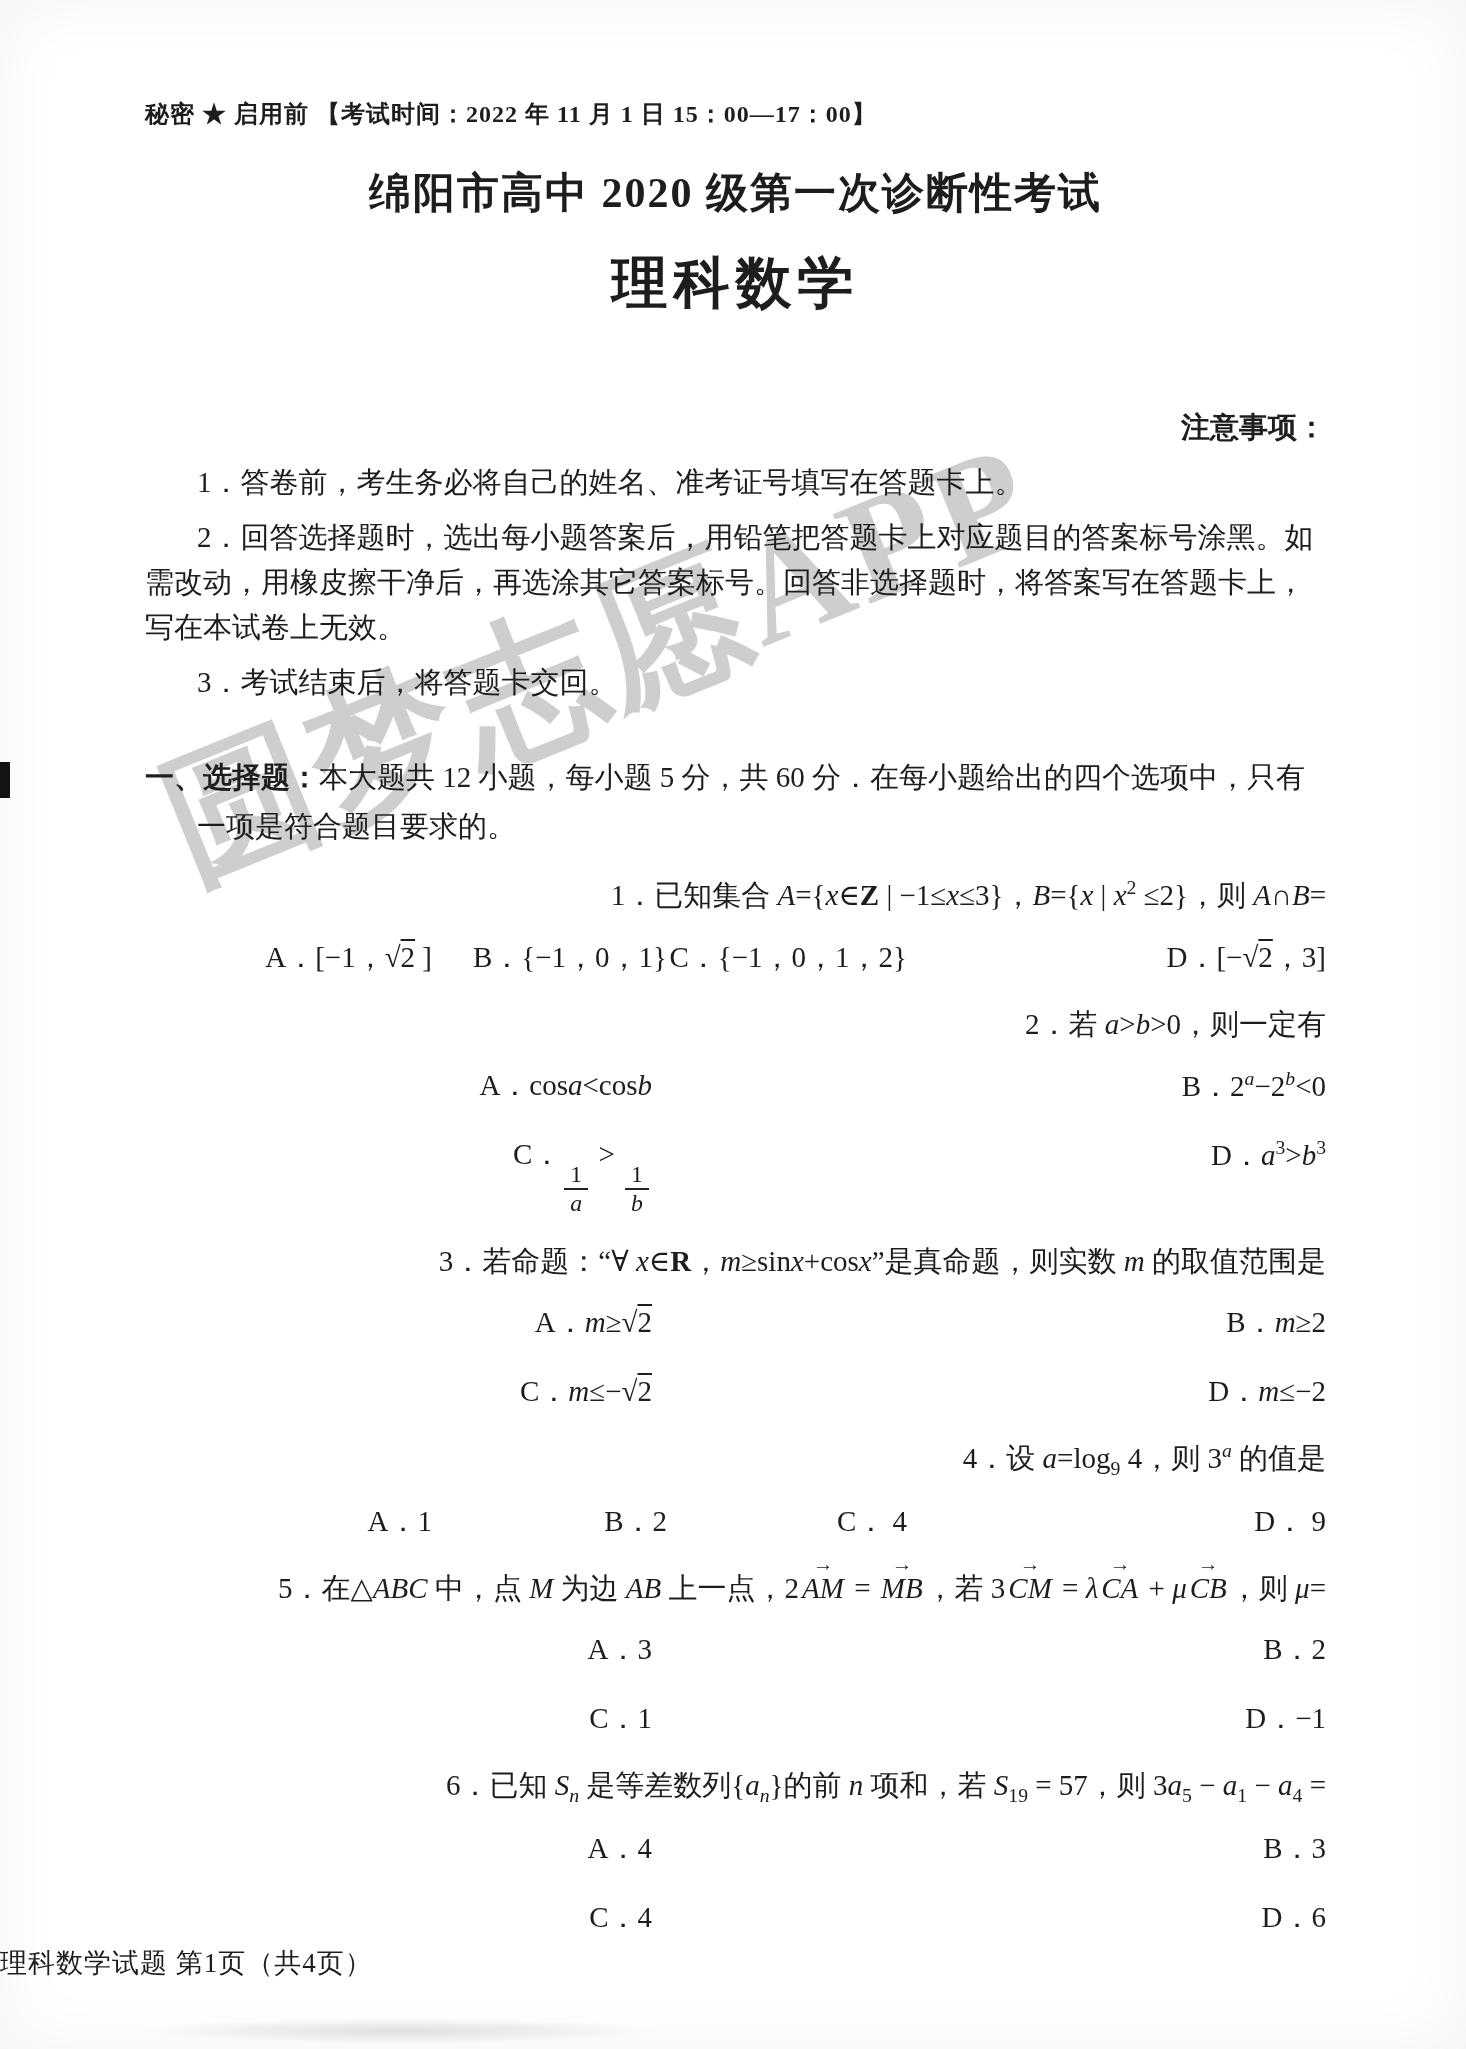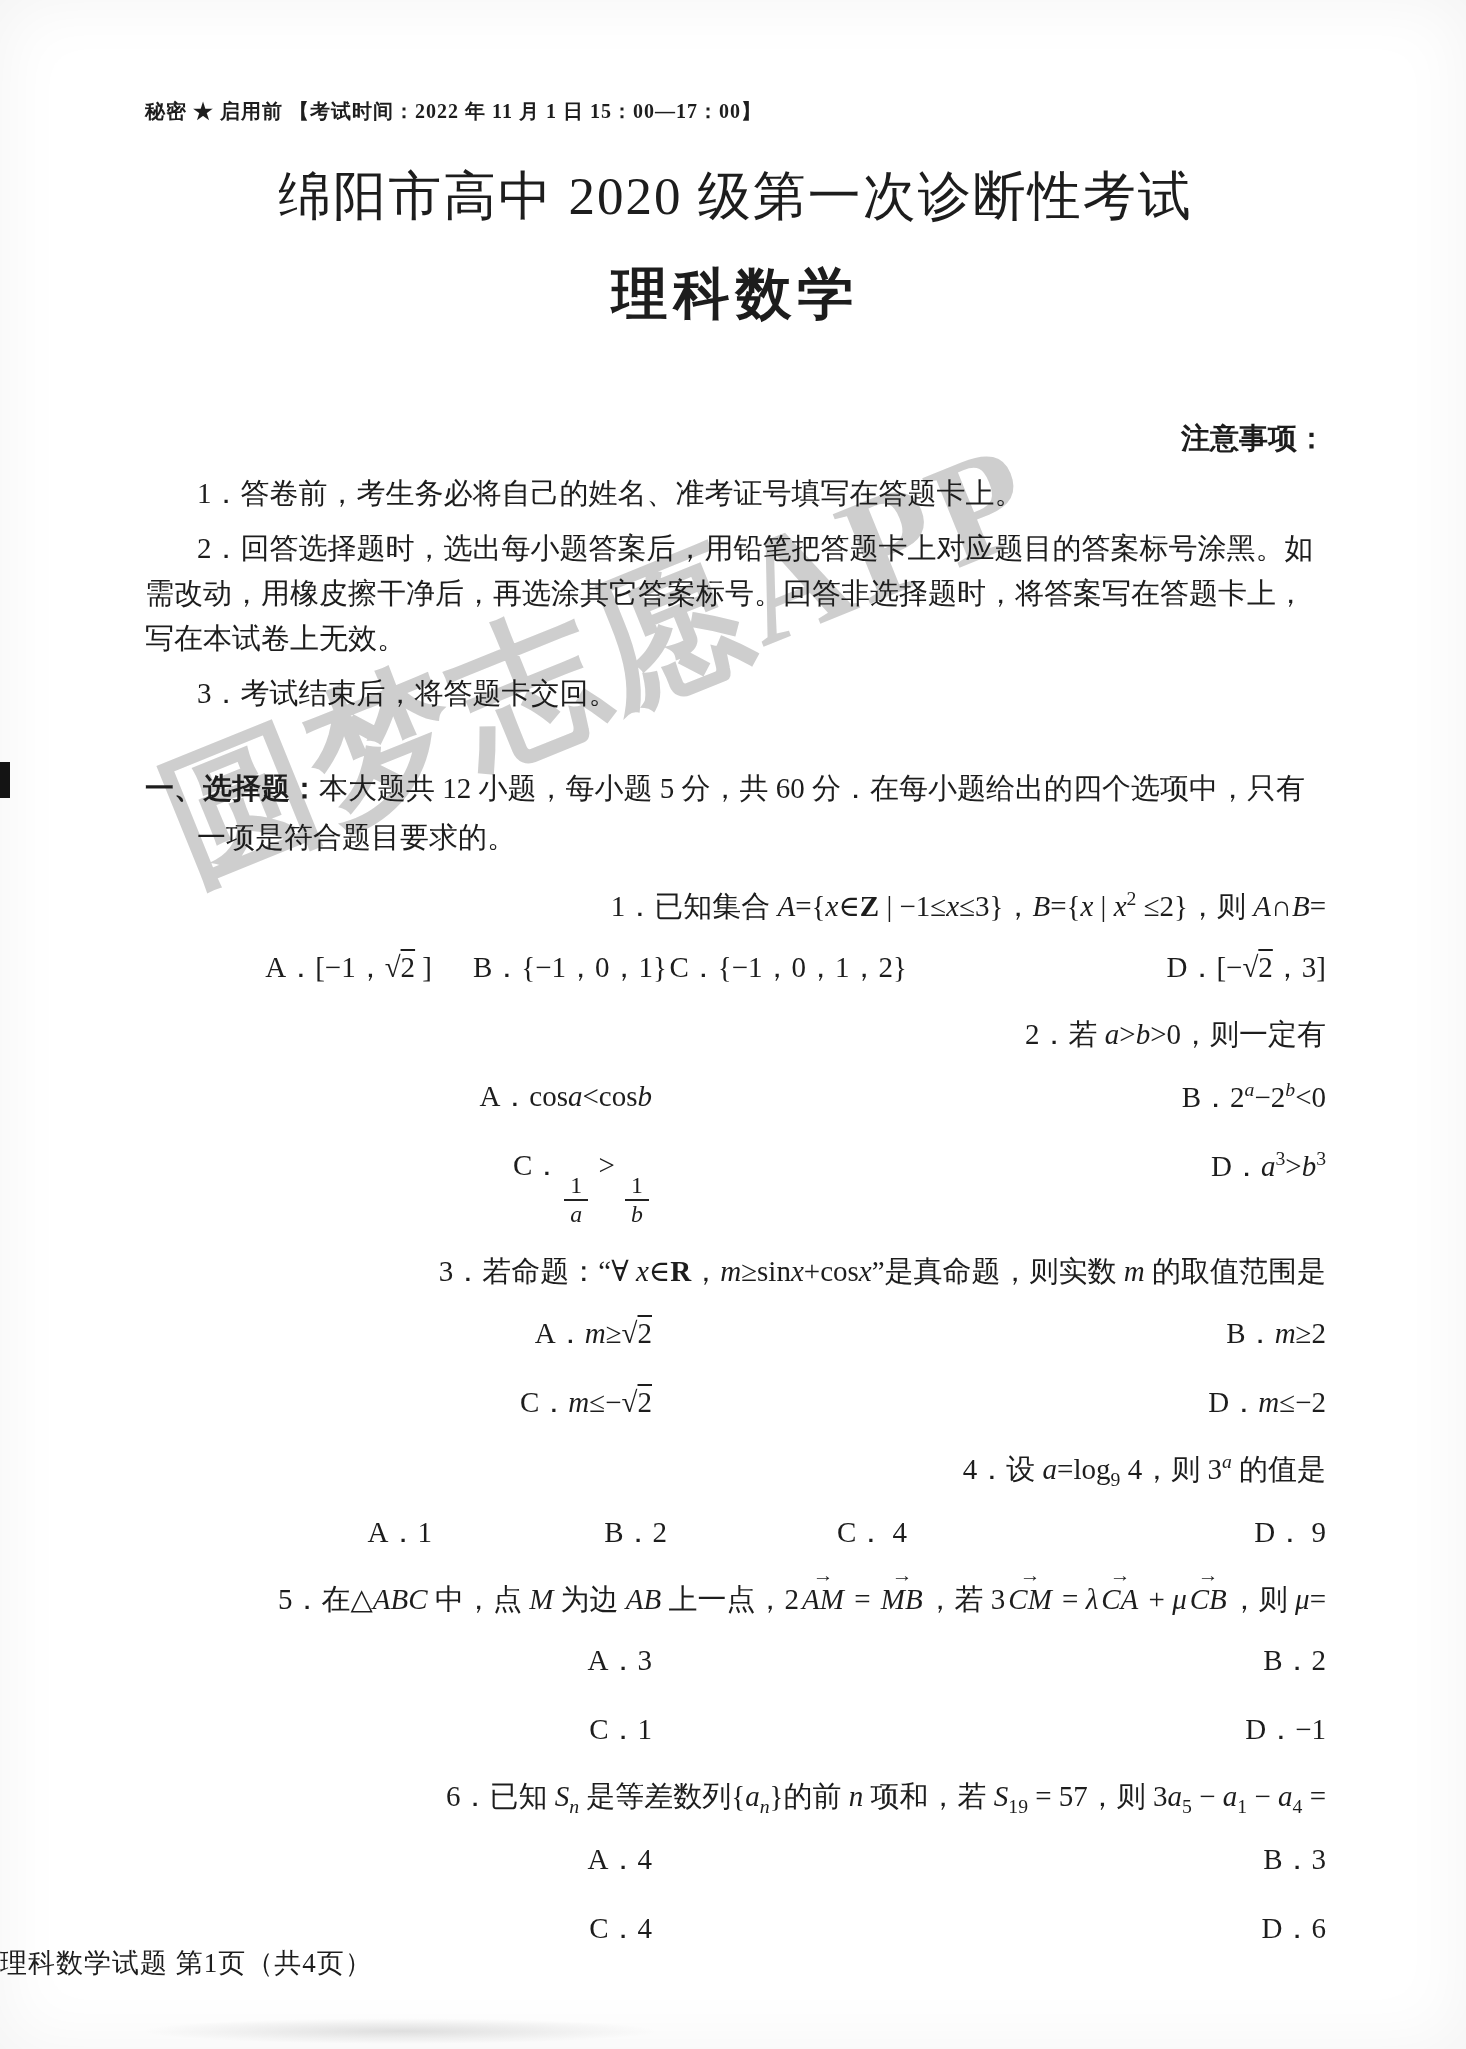--- a/index.html
+++ b/index.html
@@ -14,28 +14,28 @@
   }
   .page{
     position:relative;
     z-index:2;
     padding:96px 140px 0 145px;
     font-size:29px;
     line-height:1.55;
   }
   .header-line{
     font-weight:bold;
-    font-size:20px;
+    font-size:24px;
     margin-bottom:28px;
     letter-spacing:1px;
   }
   h1.exam-title{
     text-align:center;
-    font-size:53px;
-    font-weight:normal;
+    font-size:42px;
+    font-weight:bold;
     margin:26px 0 4px 0;
     letter-spacing:2px;
   }
   h2.subject-title{
     text-align:center;
     font-size:56px;
     font-weight:bold;
     margin:14px 0 78px 0;
     letter-spacing:6px;
   }

